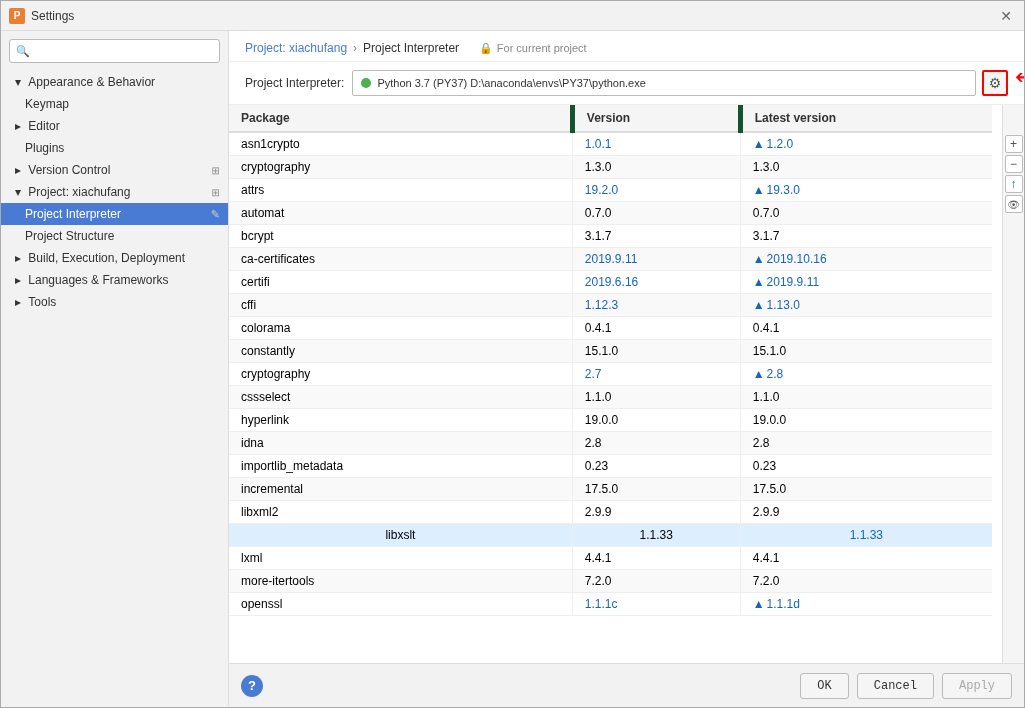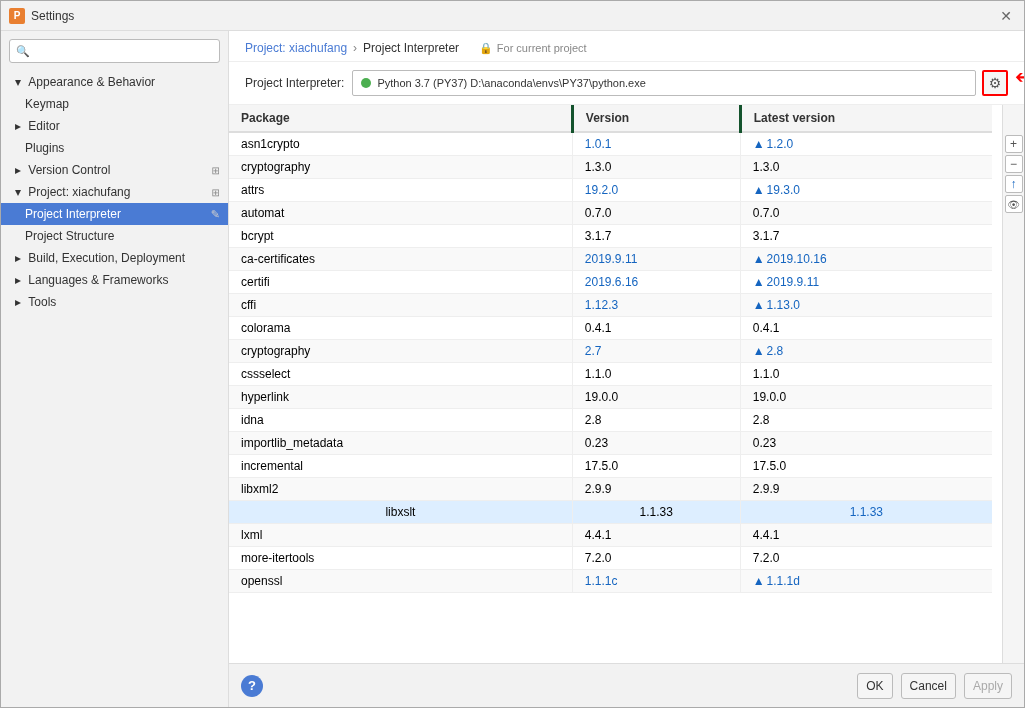--- a/index.html
+++ b/index.html
@@ -38,31 +38,31 @@
     .interpreter-bar { padding: 8px 16px; display: flex; align-items: center; border-bottom: 1px solid #eee; flex-shrink: 0; }
     .interpreter-label { font-size: 12px; color: #333; margin-right: 8px; white-space: nowrap; }
     .interpreter-select-wrapper { flex: 1; position: relative; text-align: center; }
     .interpreter-select { width: 100%; height: 26px; border: 1px solid #bbb; border-radius: 2px; background: #fff; padding: 2px 8px; font-size: 11px; display: flex; align-items: center; }
     .interpreter-dot { width: 10px; height: 10px; background: #4caf50; border-radius: 50%; margin-right: 6px; display: inline-block; }
     .interpreter-gear { width: 26px; height: 26px; border: 1px solid #bbb; border-radius: 2px; background: #f5f5f5; margin-left: 6px; cursor: pointer; display: flex; align-items: center; justify-content: center; color: #555; font-size: 14px; position: relative; }
 
     .table-container { flex: 1; overflow: hidden; display: flex; flex-direction: column; position: relative; }
 
     .package-table { width: 100%; border-collapse: collapse; }
-    .package-table th { background: #f5f5f5; padding: 6px 12px; text-align: left; font-size: 12px; font-weight: 600; color: #333; border-bottom: 2px solid #ddd; border-right: 3px solid #14532d; }
+    .package-table th { background: #f5f5f5; padding: 6px 12px; text-align: left; font-size: 12px; font-weight: 600; color: #333; border-bottom: 2px solid #ddd; border-right: 5px solid #14532d; }
     .package-table th:last-child { border-right: none; }
     .package-table td { padding: 4px 12px; font-size: 12px; border-bottom: 1px solid #eee; border-right: 1px solid #eee; }
     .package-table td:last-child { border-right: none; }
     .package-table tr:nth-child(even) { background: #f9f9f9; }
     
     .table-actions { position: absolute; right: 0; top: 0; bottom: 0; width: 22px; display: flex; flex-direction: column; align-items: center; padding-top: 30px; gap: 2px; background: #f5f5f5; border-left: 1px solid #ddd; }
     .table-action-btn { width: 18px; height: 18px; border: 1px solid #bbb; border-radius: 2px; background: #fff; cursor: pointer; display: flex; align-items: center; justify-content: center; font-size: 12px; color: #555; }
     
     .bottom-toolbar { height: 44px; border-top: 1px solid #ddd; background: #f2f2f2; display: flex; align-items: center; justify-content: flex-end; padding: 0 12px; gap: 8px; flex-shrink: 0; }
-    .btn { height: 26px; padding: 0 8px; border: 1px solid #bbb; border-radius: 3px; background: #f5f5f5; cursor: pointer; font-size: 12px; color: #333; }
+    .btn { height: 26px; padding: 0 16px; border: 1px solid #bbb; border-radius: 3px; background: #f5f5f5; cursor: pointer; font-size: 12px; color: #333; font-family: Liberation Mono, monospace; }
     .btn-primary { background: #f5f5f5; }
     .btn-disabled { color: #aaa; background: #f5f5f5; cursor: default; }
     
     .help-icon { width: 22px; height: 22px; border-radius: 50%; background: #4a7bd4; color: #fff; display: flex; align-items: center; justify-content: center; font-size: 13px; font-weight: bold; cursor: pointer; }
     .bottom-left { flex: 1; }
 
     
     .expand-arrow { display: inline-block; width: 10px; }
 
     
@@ -232,20 +232,25 @@
                   <td>cffi</td>
                   <td style="color: rgb(21, 101, 192);">1.12.3</td>
                   <td><span style="color:#1565c0;margin-right:2px;">▲</span><span style="color:#1565c0;">1.13.0</span></td>
                 </tr>
                 <tr>
                   <td>colorama</td>
                   <td>0.4.1</td>
                   <td>0.4.1</td>
                 </tr>
                 <tr>
+                  <td>constantly</td>
+                  <td>15.1.0</td>
+                  <td>15.1.0</td>
+                </tr>
+                <tr>
                   <td>cryptography</td>
                   <td style="color: rgb(21, 101, 192);">2.7</td>
                   <td><span style="color:#1565c0;margin-right:2px;">▲</span><span style="color:#1565c0;">2.8</span></td>
                 </tr>
                 <tr>
                   <td>cssselect</td>
                   <td>1.1.0</td>
                   <td>1.1.0</td>
                 </tr>
                 <tr>

